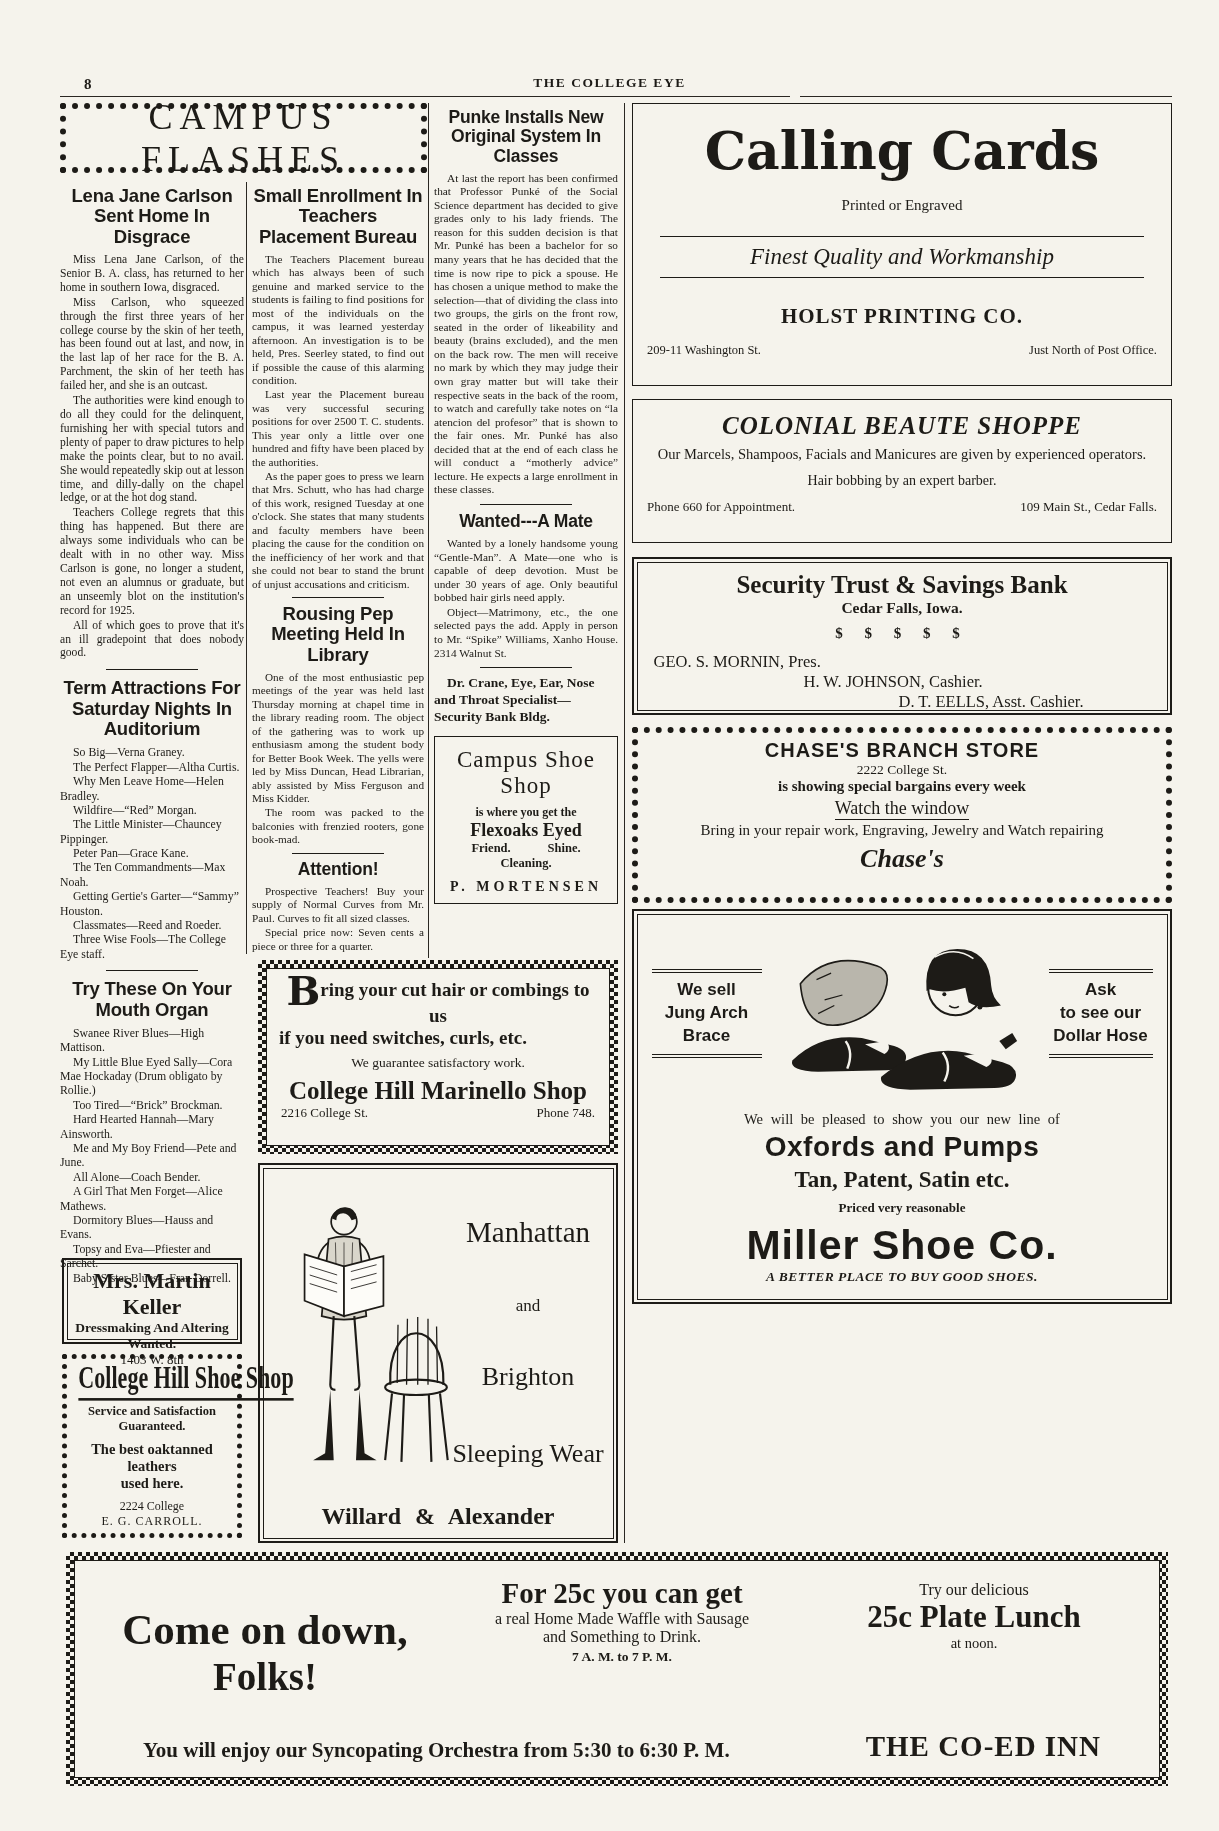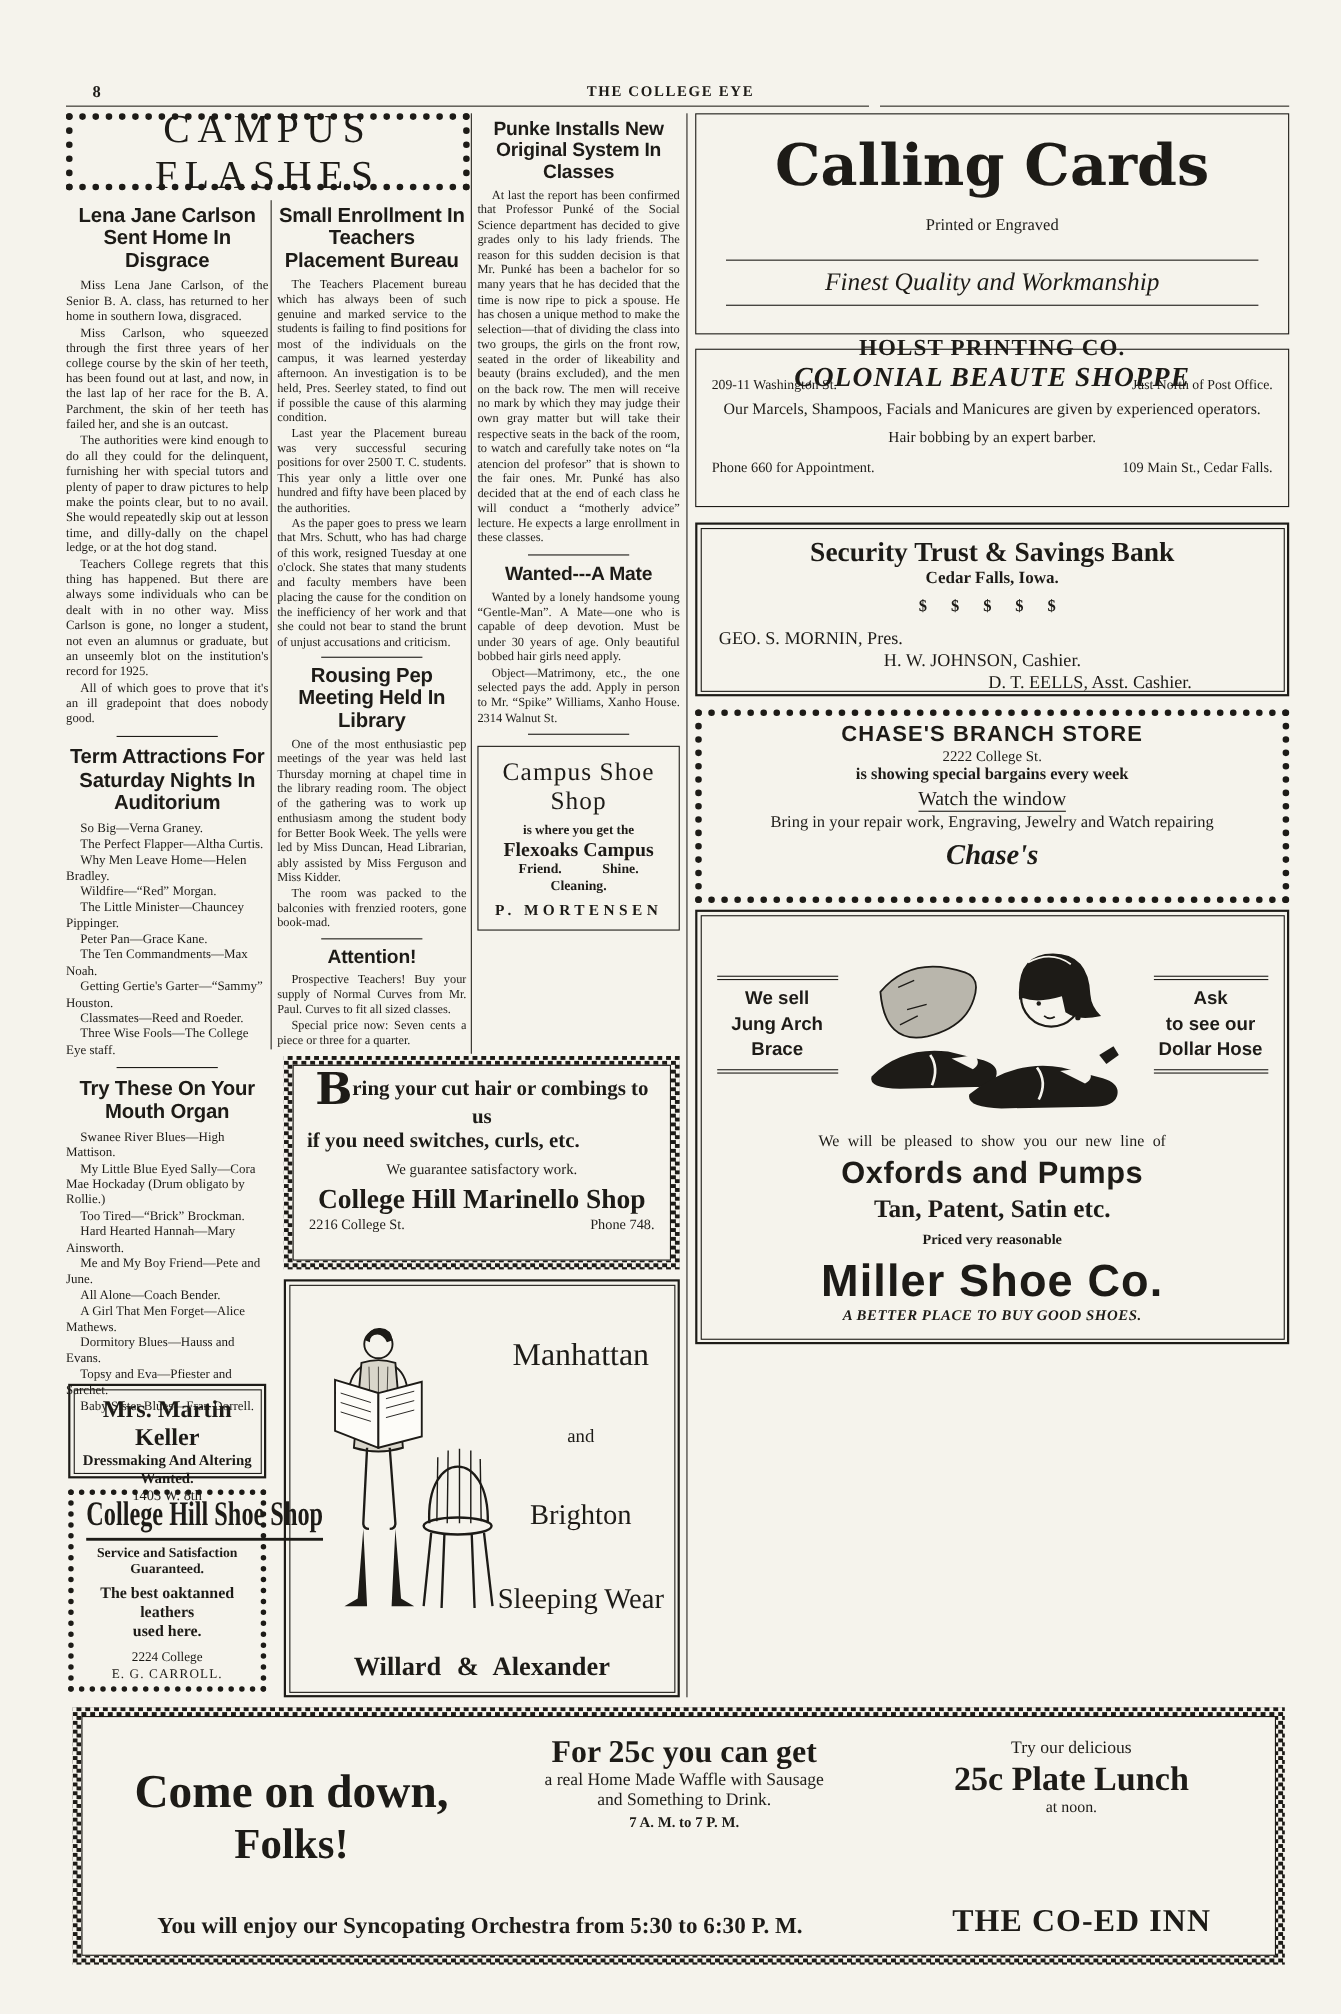--- a/index.html
+++ b/index.html
@@ -228,37 +228,38 @@
   </div>
   <div class="sep" style="margin:7px auto;"></div>
   <div>
     <div class="headline small">Wanted---A Mate</div>
     <div class="body-copy">
       <p style="font-size:11.3px;">Wanted by a lonely handsome young “Gentle-Man”. A Mate—one who is capable of deep devotion. Must be under 30 years of age. Only beautiful bobbed hair girls need apply.</p>
       <p style="font-size:11.3px;">Object—Matrimony, etc., the one selected pays the add. Apply in person to Mr. “Spike” Williams, Xanho House. 2314 Walnut St.</p>
     </div>
   </div>
   <div class="sep" style="margin:7px auto;"></div>
+  <div class="bold-notice">Dr. Crane, Eye, Ear, Nose and Throat Specialist—Security Bank Bldg.</div>
 
   <div class="box" style="margin-top:10px; padding:10px 4px 8px;">
     <div class="css-title">Campus Shoe Shop</div>
     <div class="css-line" style="margin-top:6px; font-size:12px;">is where you get the</div>
-    <div class="css-flex">Flexoaks Campus</div>
+    <div class="css-flex">Flexoaks Eyed</div>
     <div class="css-pair">
       <span>Friend.</span>
       <span>Shine.</span>
     </div>
     <div class="css-line">Cleaning.</div>
     <div class="css-owner">P. MORTENSEN</div>
   </div>
 </div>
 
 <div class="abs" style="left:632px; top:103px; width:540px;">
 
-  <div class="box" style="height:201px; padding:16px 0 8px;">
+  <div class="box" style="height:283px; padding:16px 0 8px;">
     <div class="cc-title">Calling Cards</div>
     <div class="cc-sub" style="margin-top:16px;">Printed or Engraved</div>
     <div style="margin-top:22px;">
       <div class="cc-rule"></div>
       <div class="cc-quality">Finest Quality and Workmanship</div>
       <div class="cc-rule"></div>
     </div>
     <div class="cc-company" style="margin-top:26px;">HOLST PRINTING CO.</div>
     <div class="smallrow" style="margin-top:14px;">
       <span>209-11 Washington St.</span>

